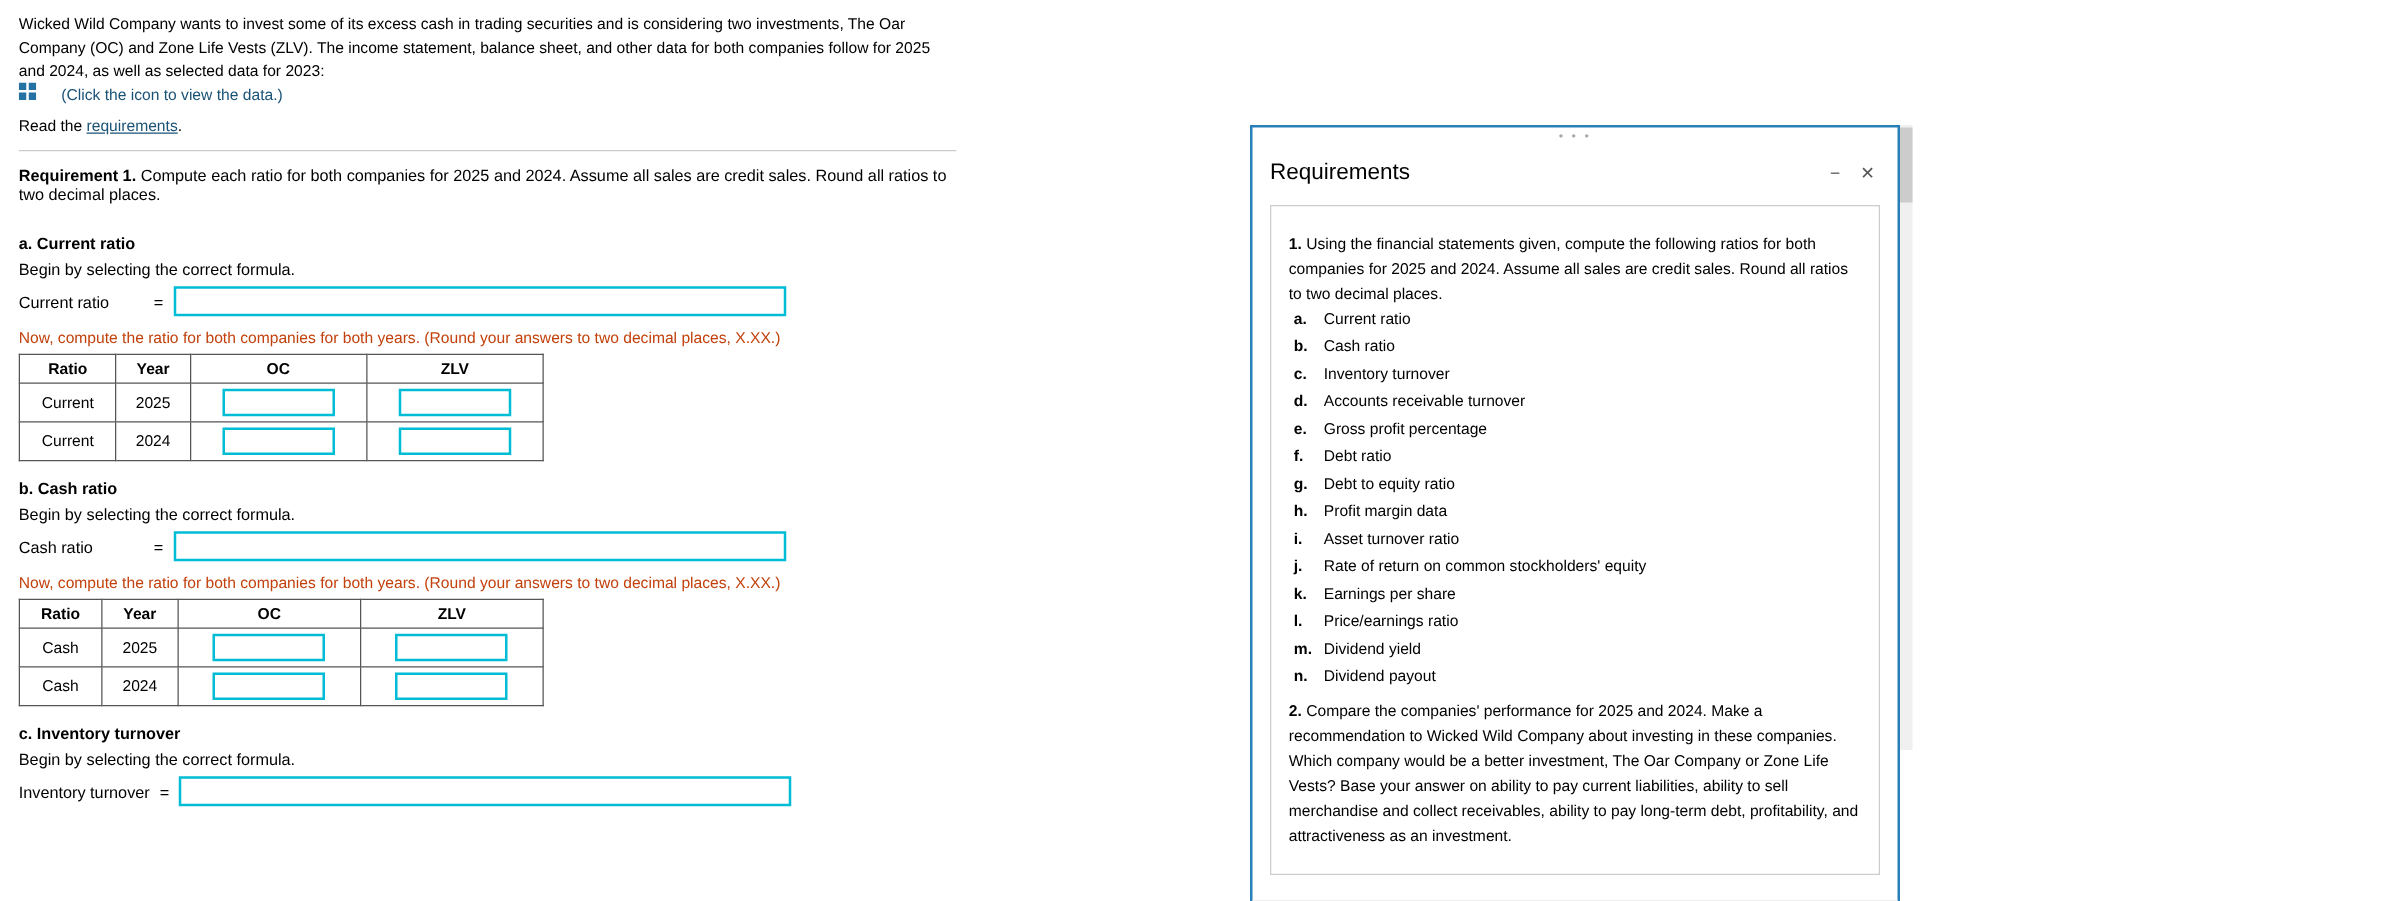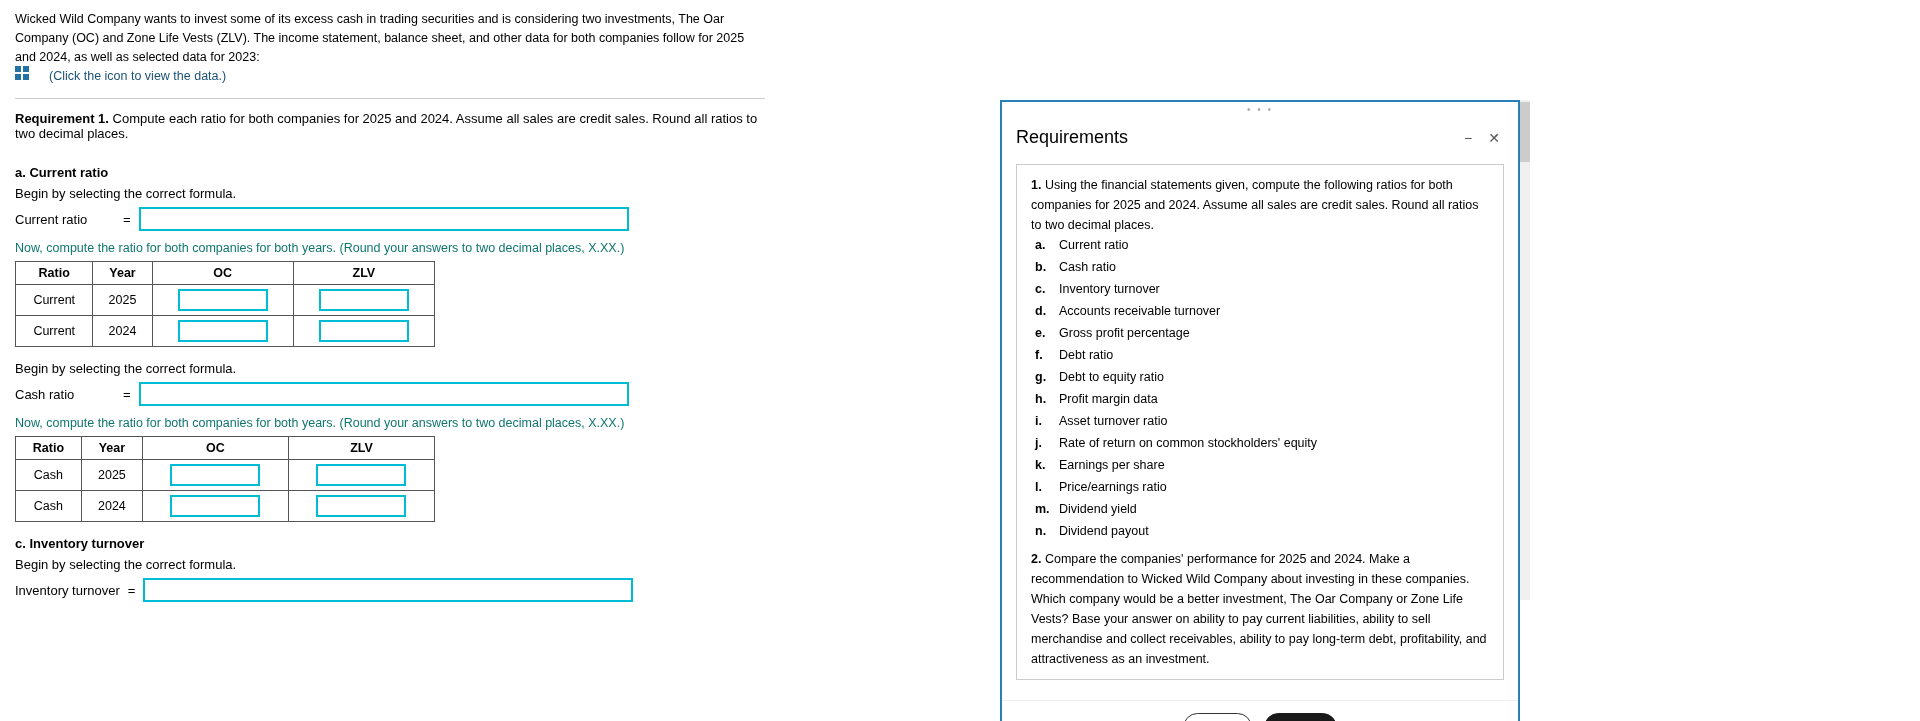--- a/index.html
+++ b/index.html
@@ -87,21 +87,21 @@
     .formula-input {
       width: 490px;
       height: 24px;
       border: 2px solid #00bcd4;
       outline: none;
       padding: 2px 4px;
       font-size: 13px;
     }
 
     .round-note {
-      color: #0f766e;
+      color: #c2410c;
       font-size: 12.5px;
       margin-bottom: 6px;
     }
 
     .ratio-table {
       border-collapse: collapse;
       width: 420px;
       margin-bottom: 14px;
     }
 
@@ -168,21 +168,21 @@
     }
 
     .panel-body {
       padding: 10px 14px;
       font-size: 12.5px;
       line-height: 1.6;
     }
 
     .panel-box {
       border: 1px solid #ccc;
-      padding: 10px 14px;
+      padding: 20px 14px;
       margin-bottom: 10px;
     }
 
     .sub-alpha {
       list-style: none;
       padding-left: 4px;
     }
 
     .sub-alpha-item {
       display: flex;
@@ -258,20 +258,25 @@
         <svg width="14" height="14" viewBox="0 0 14 14">
           <rect x="0" y="0" width="6" height="6" fill="#2471a3"></rect>
           <rect x="8" y="0" width="6" height="6" fill="#2471a3"></rect>
           <rect x="0" y="8" width="6" height="6" fill="#2471a3"></rect>
           <rect x="8" y="8" width="6" height="6" fill="#2471a3"></rect>
         </svg>
       </span>
       <span>(Click the icon to view the data.)</span>
     </a>
   </p>
+  <p class="read-req">
+    <span>Read the</span>
+    <a href="#">
+      <span>requirements</span></a><span>.</span>
+  </p>
 
   <hr class="divider">
 
   <p class="requirement-title">
     <strong>Requirement 1.</strong>
     <span>Compute each ratio for both companies for 2025 and 2024. Assume all sales are credit sales. Round all ratios to two decimal places.</span>
   </p>
 
   <div>
     <p class="section-label">a. Current ratio</p>
@@ -304,20 +309,21 @@
           <td>Current</td>
           <td>2024</td>
           <td><input class="table-input" type="text" style=""></td>
           <td><input class="table-input" type="text" style=""></td>
         </tr>
       </tbody>
     </table>
   </div>
 
   <div>
+    <p class="section-label">b. Cash ratio</p>
     <p class="formula-label">Begin by selecting the correct formula.</p>
     <div class="formula-row">
       <span class="formula-row-label">Cash ratio</span>
       <span class="equals-sign">=</span>
       <input class="formula-input" type="text" style="">
     </div>
     <p class="round-note">
       Now, compute the ratio for both companies for both years. <span>(Round your answers to two decimal places, X.XX.)</span>
     </p>
     <table class="ratio-table">

